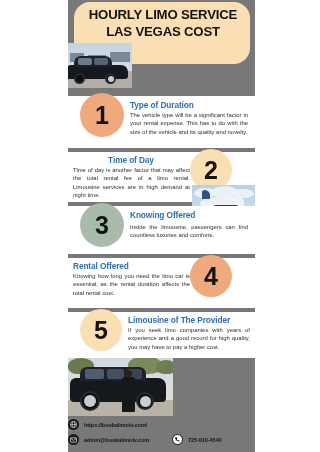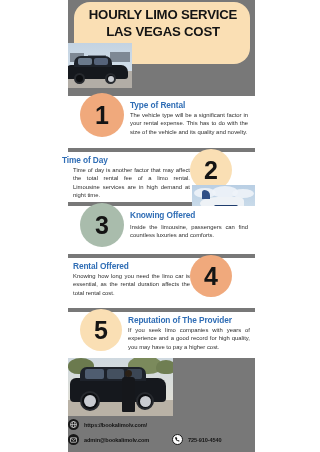--- a/index.html
+++ b/index.html
@@ -111,26 +111,26 @@
     <div class="car-roof" style="left:6px;top:13px;width:38px;height:11px;"></div>
     <div class="win" style="left:10px;top:15px;width:14px;height:7px;background:#6b7a8c;"></div>
     <div class="win" style="left:26px;top:15px;width:14px;height:7px;background:#55637a;"></div>
     <div class="wheel" style="left:6px;top:30px;width:11px;height:11px;"></div>
     <div class="wheel" style="left:37px;top:30px;width:11px;height:11px;"></div>
     <div class="hub" style="left:39.5px;top:32.5px;width:6px;height:6px;"></div>
   </div>
 
   <div class="card card-1"></div>
   <div class="num-circle c1">1</div>
-  <div class="sec-head" style="left:130px;top:100px;width:120px;">Type of Rental</div>
+  <div class="sec-head" style="left:130px;top:100px;width:120px;">Type of Duration</div>
   <div class="sec-body" style="left:130px;top:111px;width:118px;">The vehicle type will be a significant factor in your rental expense. This has to do with the size of the vehicle and its quality and novelty.</div>
 
   <div class="card card-2"></div>
   <div class="num-circle c2">2</div>
-  <div class="sec-head" style="left:62px;top:155px;width:118px;">Time of Day</div>
+  <div class="sec-head" style="left:72px;top:155px;width:118px;text-align:center;">Time of Day</div>
   <div class="sec-body" style="left:73px;top:166px;width:117px;">Time of day is another factor that may affect the total rental fee of a limo rental. Limousine services are in high demand at night time.</div>
 
   <div class="photo photo-jet">
     <div class="sky"></div>
     <div class="cloud" style="left:2px;top:3px;width:22px;height:10px;"></div>
     <div class="cloud" style="left:20px;top:1px;width:26px;height:12px;"></div>
     <div class="cloud" style="left:40px;top:4px;width:22px;height:9px;"></div>
     <div class="ground" style="height:13px;background:#8e9397;"></div>
     <div class="jet-body" style="left:8px;top:12px;width:44px;height:13px;"></div>
     <div class="jet-tail" style="left:10px;top:5px;width:8px;height:9px;"></div>
@@ -146,21 +146,21 @@
   <div class="sec-head" style="left:130px;top:210px;width:120px;">Knowing Offered</div>
   <div class="sec-body" style="left:130px;top:223px;width:118px;">Inside the limousine, passengers can find countless luxuries and comforts.</div>
 
   <div class="card card-4"></div>
   <div class="num-circle c4">4</div>
   <div class="sec-head" style="left:73px;top:261px;width:120px;">Rental Offered</div>
   <div class="sec-body" style="left:73px;top:272px;width:117px;">Knowing how long you need the limo car is essential, as the rental duration affects the total rental cost.</div>
 
   <div class="card card-5"></div>
   <div class="num-circle c5">5</div>
-  <div class="sec-head" style="left:128px;top:315px;width:124px;">Reputation of The Provider</div>
+  <div class="sec-head" style="left:128px;top:315px;width:124px;">Limousine of The Provider</div>
   <div class="sec-body" style="left:128px;top:326px;width:122px;">If you seek limo companies with years of experience and a good record for high quality, you may have to pay a higher cost.</div>
 
   <div class="photo photo-bottom">
     <div class="sky" style="background:linear-gradient(#cfd9e0,#e6e1d2)"></div>
     <div class="tree" style="left:0px;top:0px;width:26px;height:16px;"></div>
     <div class="tree" style="left:60px;top:-2px;width:34px;height:18px;background:#7b8a5c;"></div>
     <div class="tree" style="left:88px;top:2px;width:20px;height:14px;background:#6f7e52;"></div>
     <div class="ground" style="height:16px;background:#b9b2a6;"></div>
     <div class="car-body" style="left:2px;top:20px;width:96px;height:24px;border-radius:6px 8px 4px 4px;"></div>
     <div class="car-roof" style="left:12px;top:9px;width:66px;height:14px;"></div>

